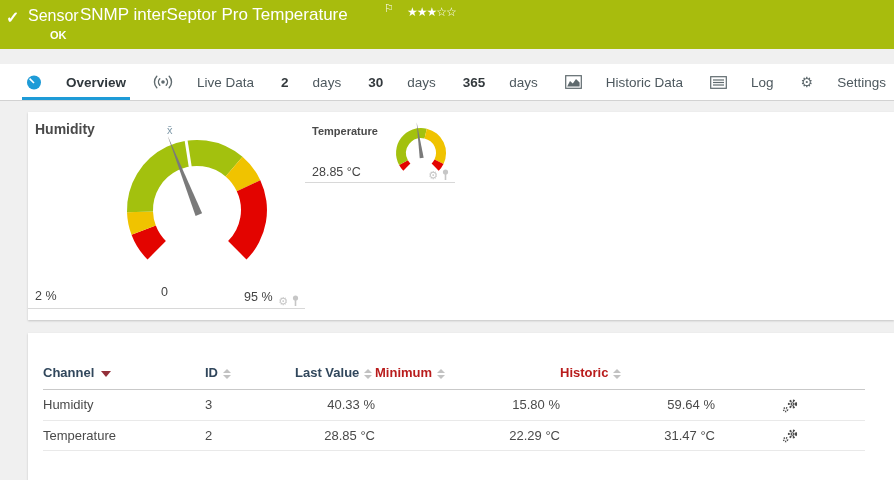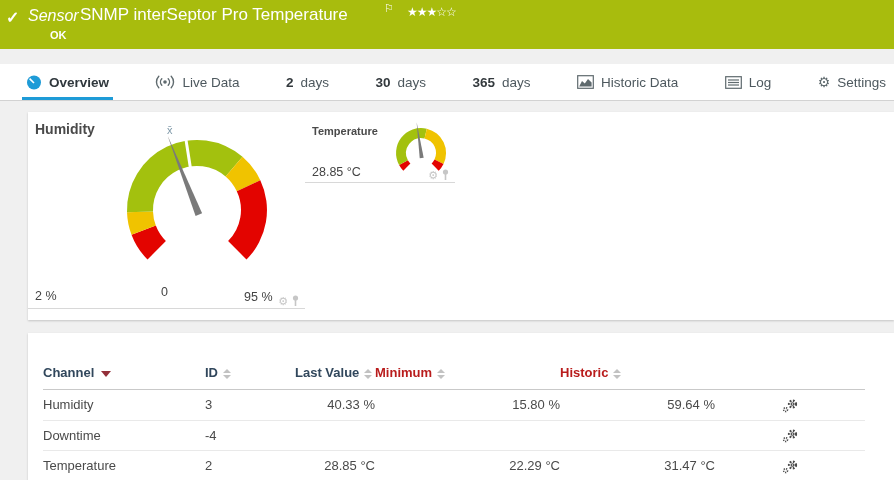--- a/index.html
+++ b/index.html
@@ -5,29 +5,29 @@
   html,body{margin:0;padding:0;}
   body{
     width:894px;height:480px;position:relative;overflow:hidden;
     background:#f0f0f0;
     font-family:"Liberation Sans",sans-serif;
     -webkit-font-smoothing:antialiased;
   }
   
   .sensor-header{position:absolute;left:0;top:0;width:894px;height:49px;background:#a8bc0d;color:#fff;}
   .sensor-header .check{position:absolute;left:6px;top:8px;font-size:16px;font-weight:bold;}
-  .sensor-header .type{position:absolute;left:28px;top:7px;font-size:16px;font-style:italic;}
+  .sensor-header .type{position:absolute;left:28px;top:7px;font-size:16px;}
   .sensor-header .title{position:absolute;left:80px;top:5px;font-size:17px;}
   .sensor-header .flag{position:absolute;left:384px;top:2px;font-size:11px;}
   .sensor-header .stars{position:absolute;left:407px;top:5px;font-size:12px;letter-spacing:-1px;}
   .sensor-header .status{position:absolute;left:50px;top:29px;font-size:11px;font-weight:bold;}
   
   .tabbar{position:absolute;left:0;top:64px;width:894px;height:36px;background:#fff;border-bottom:1px solid #d2d2d2;}
   .tabbar-inner{position:absolute;left:22px;right:4px;top:0;bottom:0;display:flex;justify-content:space-between;align-items:stretch;}
-  .tab{display:flex;align-items:center;gap:7px;padding:0 4px;font-size:13.5px;color:#4d585e;cursor:pointer;box-sizing:border-box;}
+  .tab{display:flex;align-items:center;gap:24px;padding:0 4px;font-size:13.5px;color:#4d585e;cursor:pointer;box-sizing:border-box;}
   .tab .num{font-weight:bold;color:#33393d;}
   .tab.active{font-weight:bold;color:#30383d;border-bottom:3px solid #1e9bd7;padding-top:3px;}
   .tab svg{display:block;}
   .tab .gear-glyph{font-size:14px;color:#5f6a6e;line-height:1;}
   
   .card{position:absolute;background:#fff;box-shadow:0 1px 2px rgba(0,0,0,0.18);}
   .gauges-card{left:28px;top:112px;width:866px;height:208px;}
   .table-card{left:28px;top:333px;width:866px;height:170px;}
   
   .widget{position:absolute;top:0;box-sizing:border-box;border-bottom:1px solid #d8d8d8;}
@@ -215,34 +215,20 @@
         <th class="col-tools"></th>
       </tr>
     </thead>
     <tbody>
       <tr>
         <td class="cell-channel">Humidity</td>
         <td class="cell-id">3</td>
         <td class="cell-last">40.33 %</td>
         <td class="cell-min">15.80 %</td>
         <td class="cell-max">59.64 %</td>
-        <td class="cell-tools">
-          <svg width="17" height="14" viewBox="0 0 17 14">
-            <circle cx="10.5" cy="5" r="3.4" fill="none" stroke="#4a4a4a" stroke-width="2.4" stroke-dasharray="1.7 1.5"></circle>
-            <circle cx="10.5" cy="5" r="1.3" fill="none" stroke="#4a4a4a" stroke-width="1.1"></circle>
-            <circle cx="3.6" cy="10.6" r="1.9" fill="none" stroke="#4a4a4a" stroke-width="1.7" stroke-dasharray="1.1 1"></circle>
-          </svg>
-        </td>
-      </tr>
-      <tr>
-        <td class="cell-channel">Downtime</td>
-        <td class="cell-id">-4</td>
-        <td class="cell-last"></td>
-        <td class="cell-min"></td>
-        <td class="cell-max"></td>
         <td class="cell-tools">
           <svg width="17" height="14" viewBox="0 0 17 14">
             <circle cx="10.5" cy="5" r="3.4" fill="none" stroke="#4a4a4a" stroke-width="2.4" stroke-dasharray="1.7 1.5"></circle>
             <circle cx="10.5" cy="5" r="1.3" fill="none" stroke="#4a4a4a" stroke-width="1.1"></circle>
             <circle cx="3.6" cy="10.6" r="1.9" fill="none" stroke="#4a4a4a" stroke-width="1.7" stroke-dasharray="1.1 1"></circle>
           </svg>
         </td>
       </tr>
       <tr>
         <td class="cell-channel">Temperature</td>

